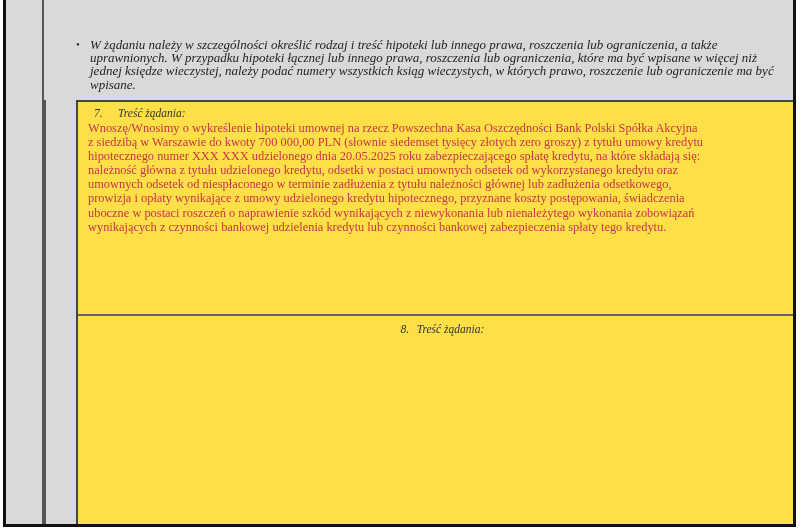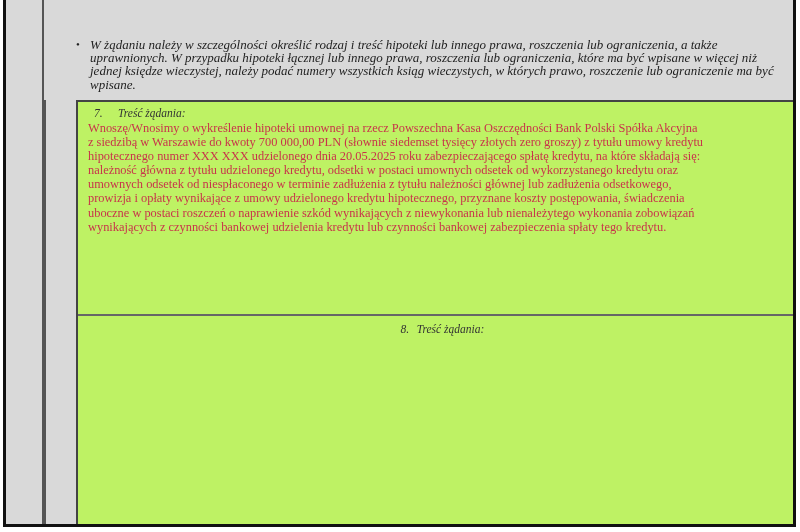--- a/index.html
+++ b/index.html
@@ -58,21 +58,21 @@
     .instructions li + li { margin-top: 3px; }
     .col-inner {
       position: absolute; left: 38px; top: 100px; width: 34px; bottom: 0;
       background: #d9d9d9;
       border-left: 2px solid #555;
       border-right: 2px solid #444;
       box-sizing: border-box;
     }
     .content {
       position: absolute; left: 72px; top: 100px; right: 0; bottom: 0;
-      background: #bef264;
+      background: #fde047;
       border-top: 2px solid #444;
       box-sizing: border-box;
     }
     .field {
       position: absolute; left: 0; right: 0;
       box-sizing: border-box;
       padding: 4px 10px 0 10px;
     }
     .field-7 { top: 0; height: 214px; border-bottom: 2px solid #666; }
     .field-8 { top: 214px; bottom: 0; padding-top: 6px; text-align: center; }

